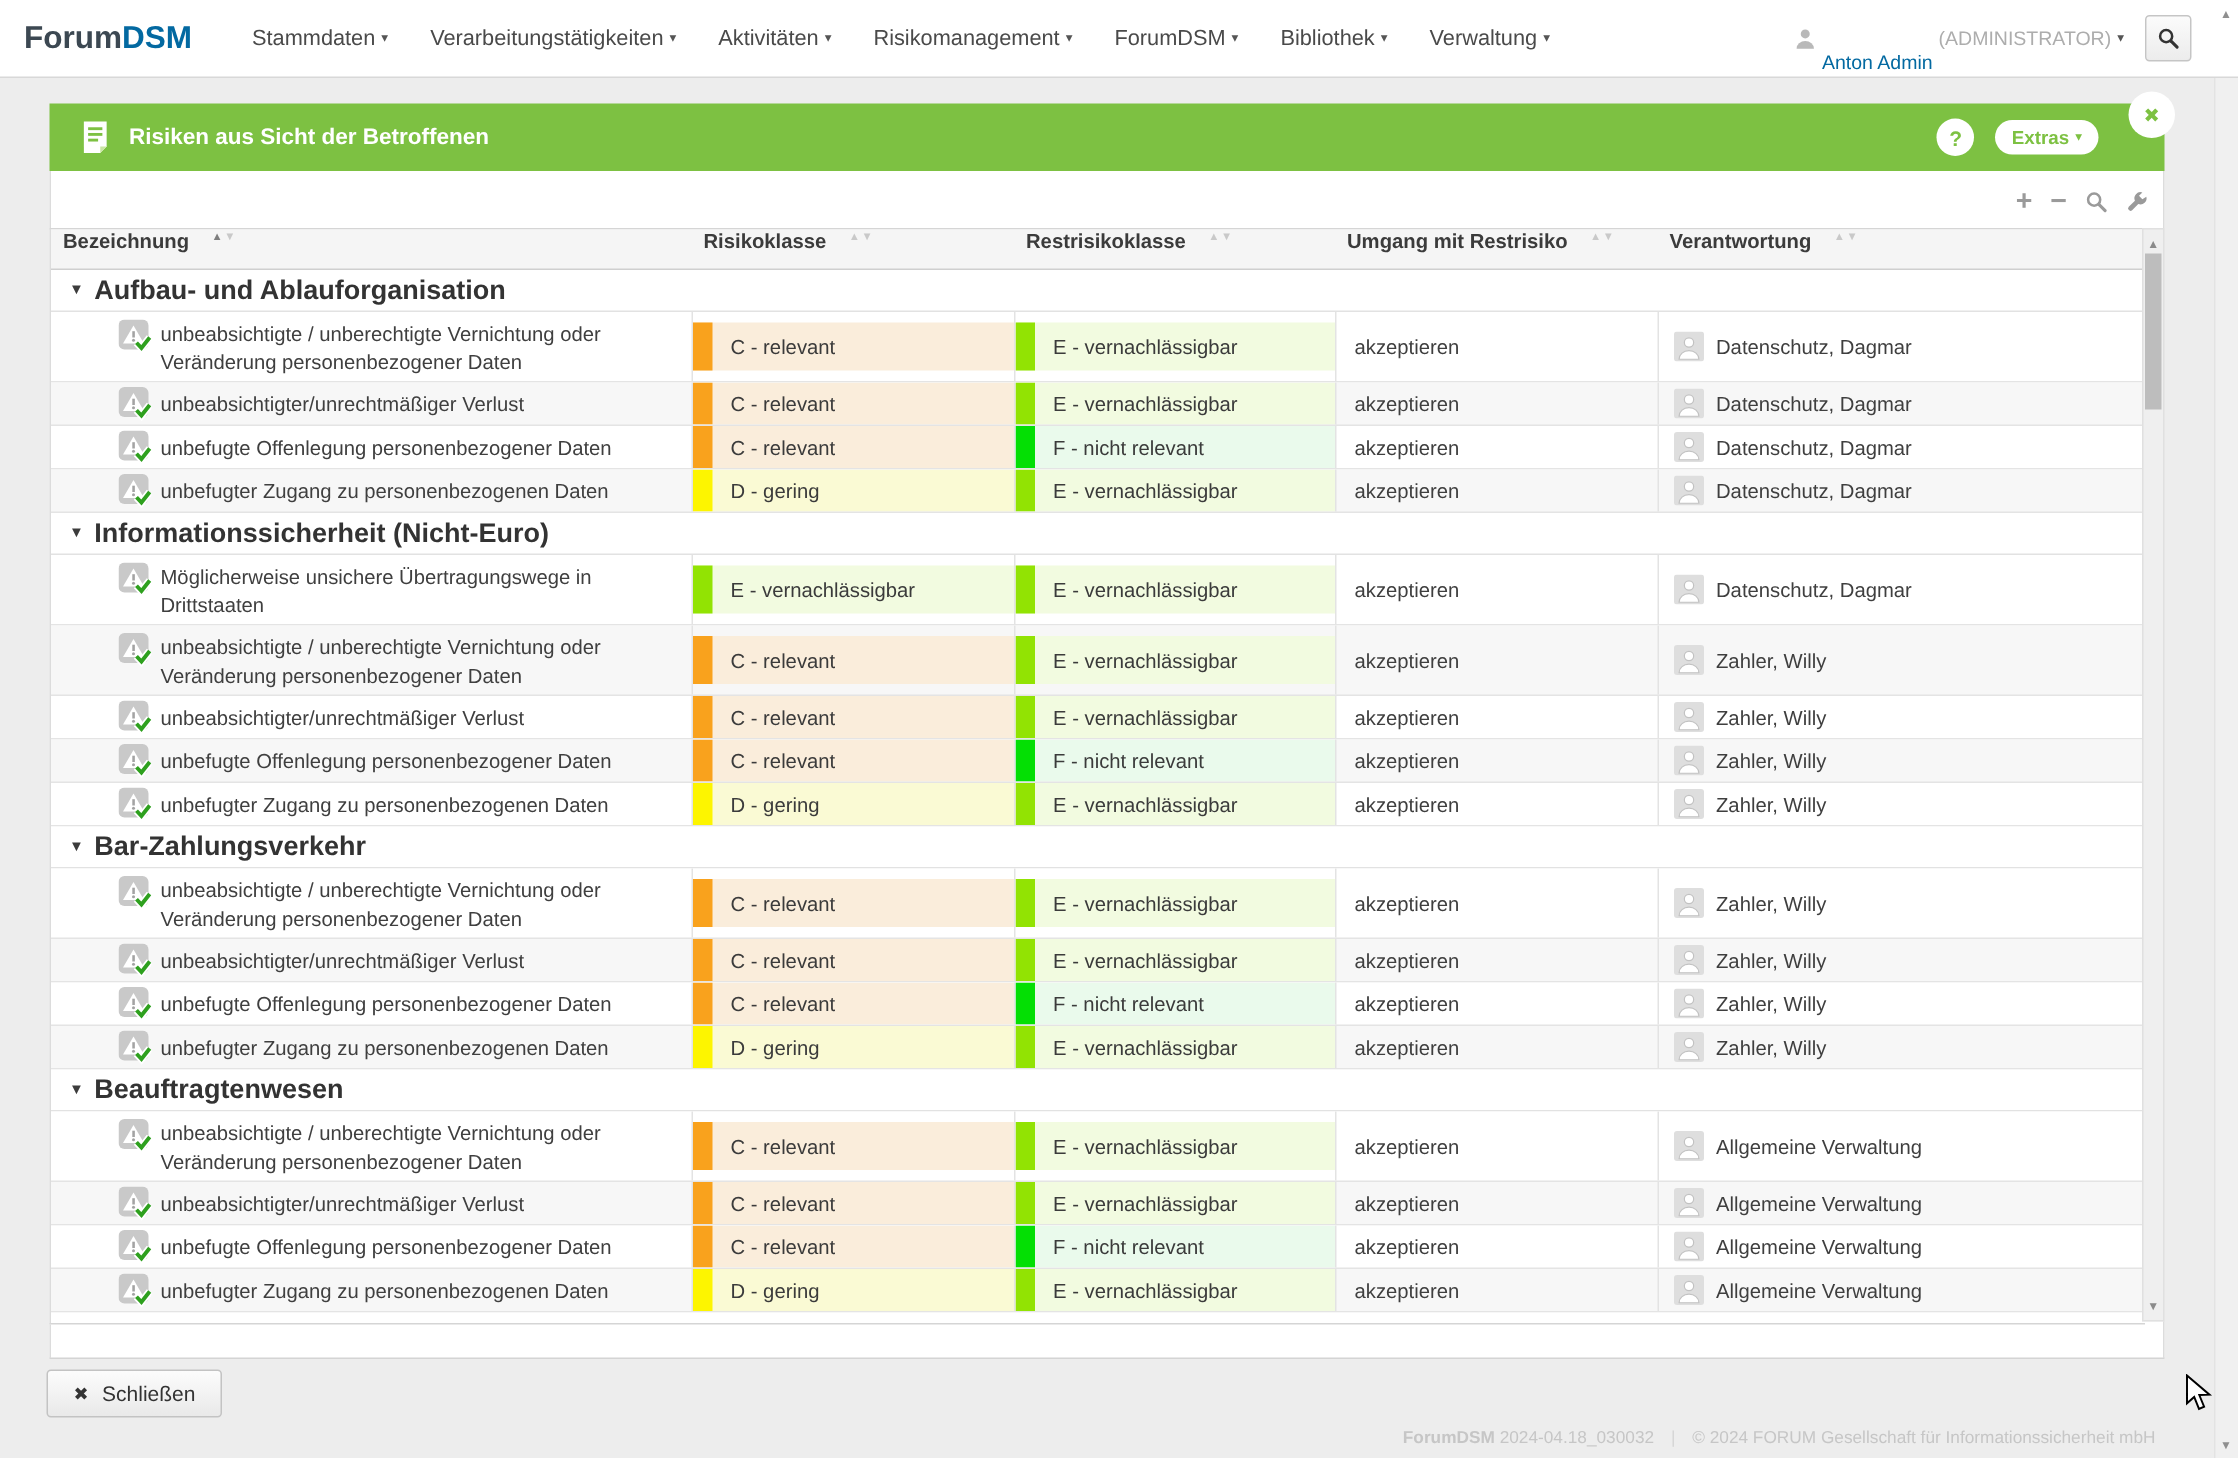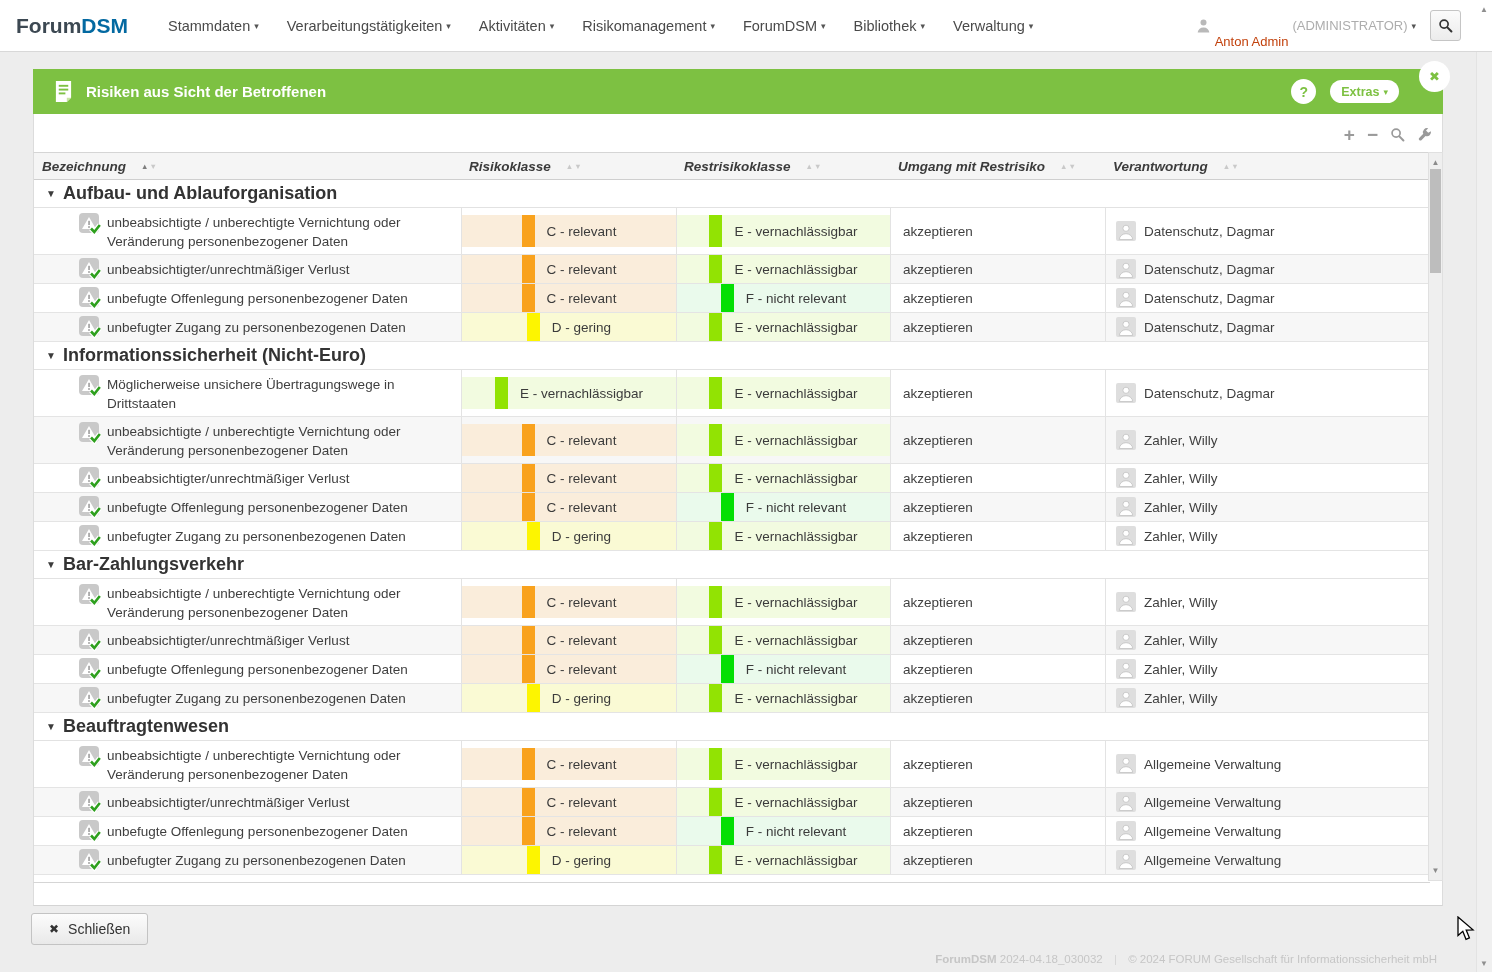--- a/index.html
+++ b/index.html
@@ -10,21 +10,21 @@
   
   .navbar { position:absolute; left:0; top:0; width:1492px; height:52px; background:#FFF; border-bottom:1px solid #D8D8D8; display:flex; align-items:center; }
   .logo { font-size:21px; font-weight:700; margin-left:16px; letter-spacing:0; }
   .logo .p1 { color:#3C4852; }
   .logo .p2 { color:#0369a1; }
   .nav-items { display:flex; margin-left:26px;text-align:right; }
   .nav-item { font-size:14.5px; color:#4A4A4A; padding:0 14px; cursor:pointer; white-space:nowrap; }
   .caret { font-size:9px; color:#555; margin-left:4px; vertical-align:2px; display:inline-block; }
   .nav-right { margin-left:auto; display:flex; align-items:center; margin-right:31px; }
   .user-menu { display:flex; align-items:center; font-size:13px; margin-right:14px; cursor:pointer; }
-  .user-menu .uname { color:#c2410c; margin-left:5px;margin-top:32px; }
+  .user-menu .uname { color:#0369a1; margin-left:5px;margin-top:32px; }
   .user-menu .urole { color:#ADADAD; margin-left:4px; }
   .search-btn { width:31px; height:31px; border:1px solid #C5C5C5; border-radius:3px; background:linear-gradient(#FBFBFB,#ECECEC); display:flex; align-items:center; justify-content:center; color:#333; cursor:pointer; }
 
   
   .green-bar { position:absolute; left:33px; top:69px; width:1410px; height:45px; background:#7DC142; display:flex; align-items:center; }
   .doc-icon { margin-left:21px; display:flex; }
   .panel-title { color:#FFF; font-size:15px; font-weight:700; margin-left:13px; }
   .gb-right { margin-left:auto; display:flex; align-items:center; margin-right:44px; }
   .help-btn { width:25px; height:25px; border-radius:50%; background:#FFF; color:#7DC142; font-weight:700; font-size:14px; display:flex; align-items:center; justify-content:center; cursor:pointer; }
   .extras-btn { height:23px; border-radius:12px; background:#FFF; color:#7DC142; font-weight:700; font-size:12.5px; display:flex; align-items:center; padding:0 11px; margin-left:14px; cursor:pointer; }
@@ -33,21 +33,21 @@
 
   
   .panel { position:absolute; left:33px; top:114px; width:1410px; height:792px; background:#FFF; border-left:1px solid #DCDCDC; border-right:1px solid #DCDCDC; border-bottom:1px solid #D4D4D4; }
   .tools { position:absolute; right:4px; top:13px; display:flex; align-items:center; color:#9A9A9A; }
   .tool { padding:0 6px; cursor:pointer; display:flex; align-items:center; }
   .tool.txt { font-size:19px; font-weight:700; line-height:14px; }
 
   
   .table-wrap { position:absolute; left:-1px; top:38px; width:1397px; border-top:1px solid #D5D5D5; border-bottom:1px solid #D5D5D5; border-left:1px solid #DCDCDC; background:#FFF; }
   .thead { display:flex; height:27px; background:#F5F5F5; border-bottom:1px solid #CFCFCF; }
-  .th { display:flex; align-items:center; font-size:13.5px; font-weight:700; color:#3B3B3B; padding-left:8px;font-style:italic; }
+  .th { display:flex; align-items:flex-start; font-size:13.5px; font-weight:700; color:#3B3B3B; padding-left:8px; }
   .sort { margin-left:15px; display:flex; flex-direction:row; font-size:7.5px; letter-spacing:1px; }
   .sort .up { color:#C9C9C9; } .sort .dn { color:#C9C9C9; }
   .sort.active .up { color:#7E7E7E; }
 
   .w1{width:427px;} .w2{width:215px;} .w3{width:214px;} .w4{width:215px;} .w5{width:325px;}
 
   .group-row { height:28px; display:flex; align-items:center; background:#FFF; border-bottom:1px solid #E2E2E2; padding-left:12px; cursor:pointer; }
   .g-caret { font-size:10px; color:#3C3C3C; margin-right:7px; }
   .g-name { font-size:18px; font-weight:700; color:#333; }
 
@@ -55,21 +55,21 @@
   .t-row.alt { background:#F7F7F7; }
   .t-row.tall { height:47px; }
   .cell { display:flex; align-items:center; overflow:hidden; }
   .cell + .cell { border-left:1px solid #E3E3E3; }
   .c-name { padding-left:45px; }
   .tall .c-name { align-items:flex-start; padding-top:5px; }
   .risk-icon { flex:none; margin-right:6px; display:flex; }
   .r-name { font-size:13.5px; color:#3F3F3F; line-height:19px; padding-right:8px; }
   .c-risk, .c-rest { padding:0; }
   .tall .c-risk, .tall .c-rest { padding:7px 0; }
-  .risk-box { flex:1; align-self:stretch; display:flex; align-items:center;justify-content:center; }
+  .risk-box { flex:1; align-self:stretch; display:flex; align-items:center; }
   .risk-bar { width:13px; align-self:stretch; flex:none; }
   .risk-label { font-size:13.5px; color:#3B3B3B; padding-left:12px; white-space:nowrap; }
   .c-hand { padding-left:12px; font-size:13.5px; color:#3F3F3F; }
   .c-resp { padding-left:10px; }
   .avatar { flex:none; margin-right:8px; display:flex; }
   .r-resp { font-size:13.5px; color:#3F3F3F; }
   .stub-row { height:7px; background:#FFF; }
 
   
   .tbl-scroll { position:absolute; right:-1px; top:38px; width:15px; height:729px; background:#EFEFEF; border:1px solid #E0E0E0; }

